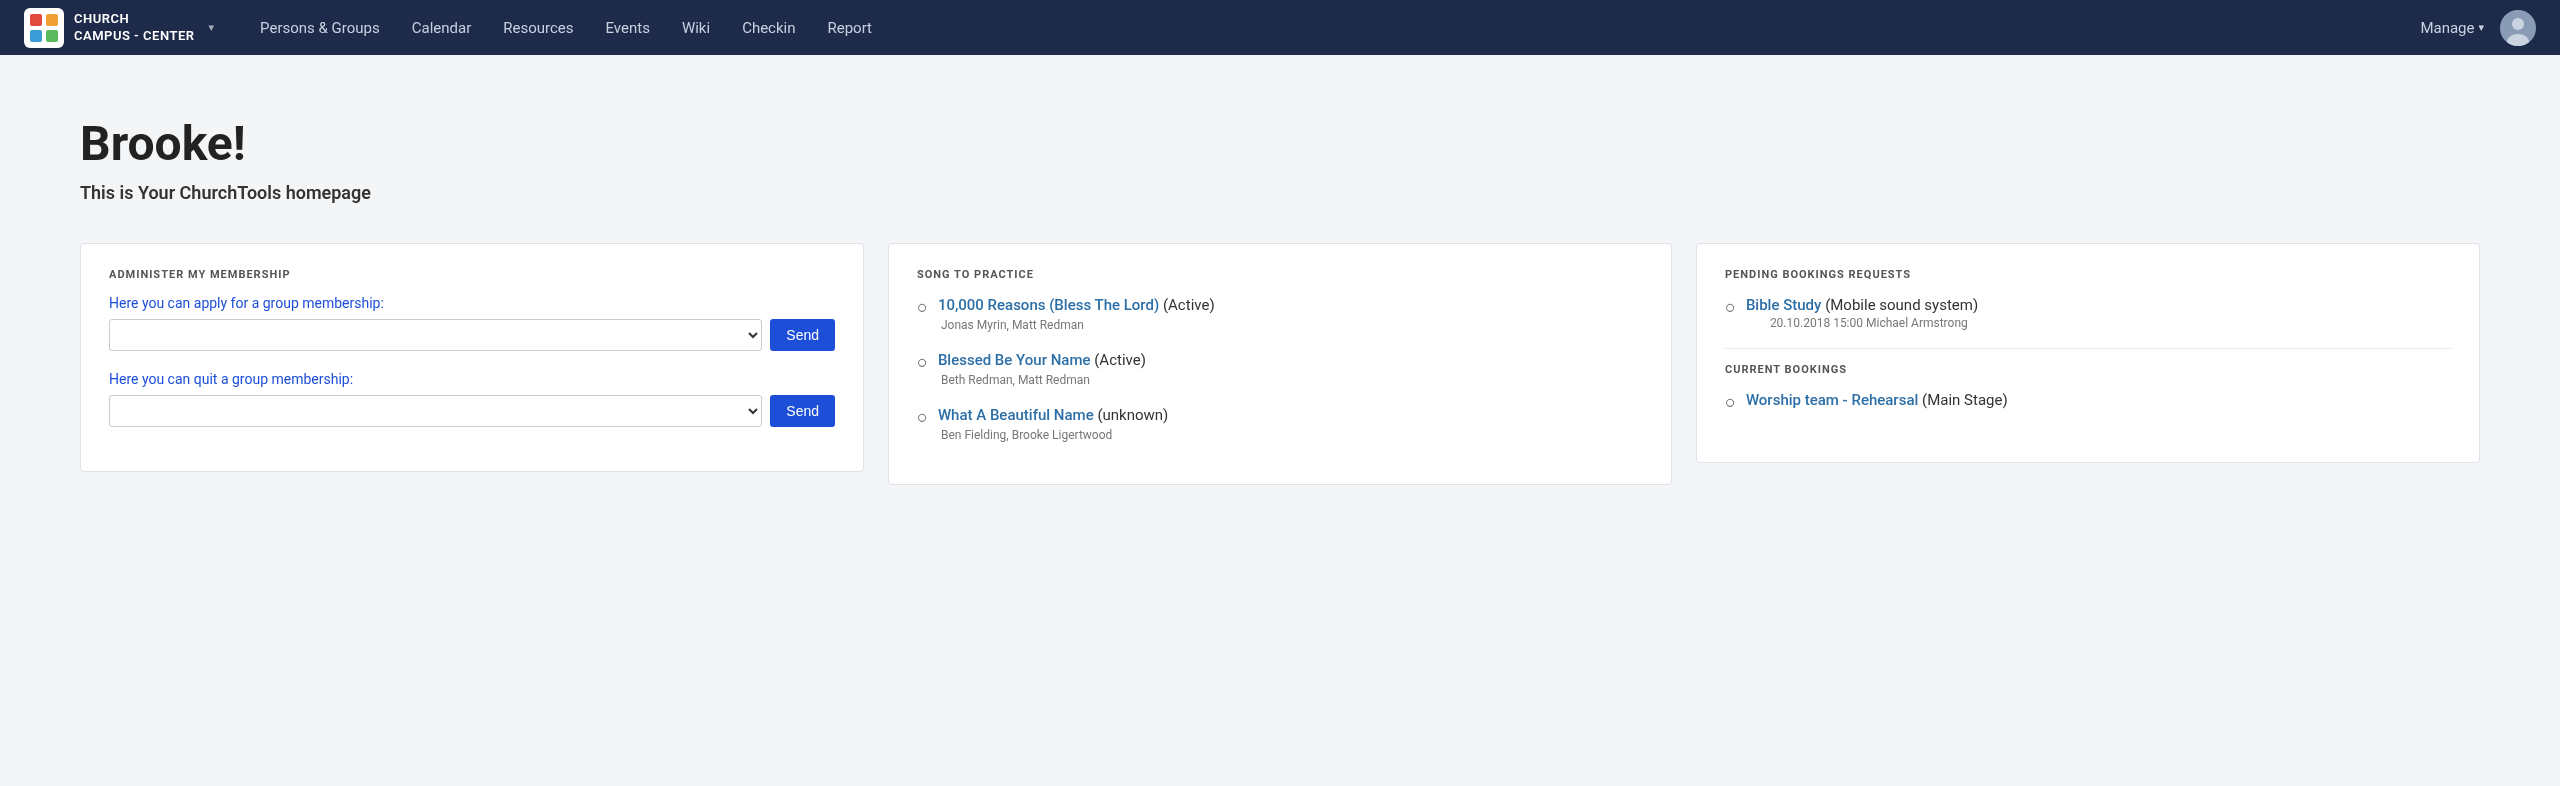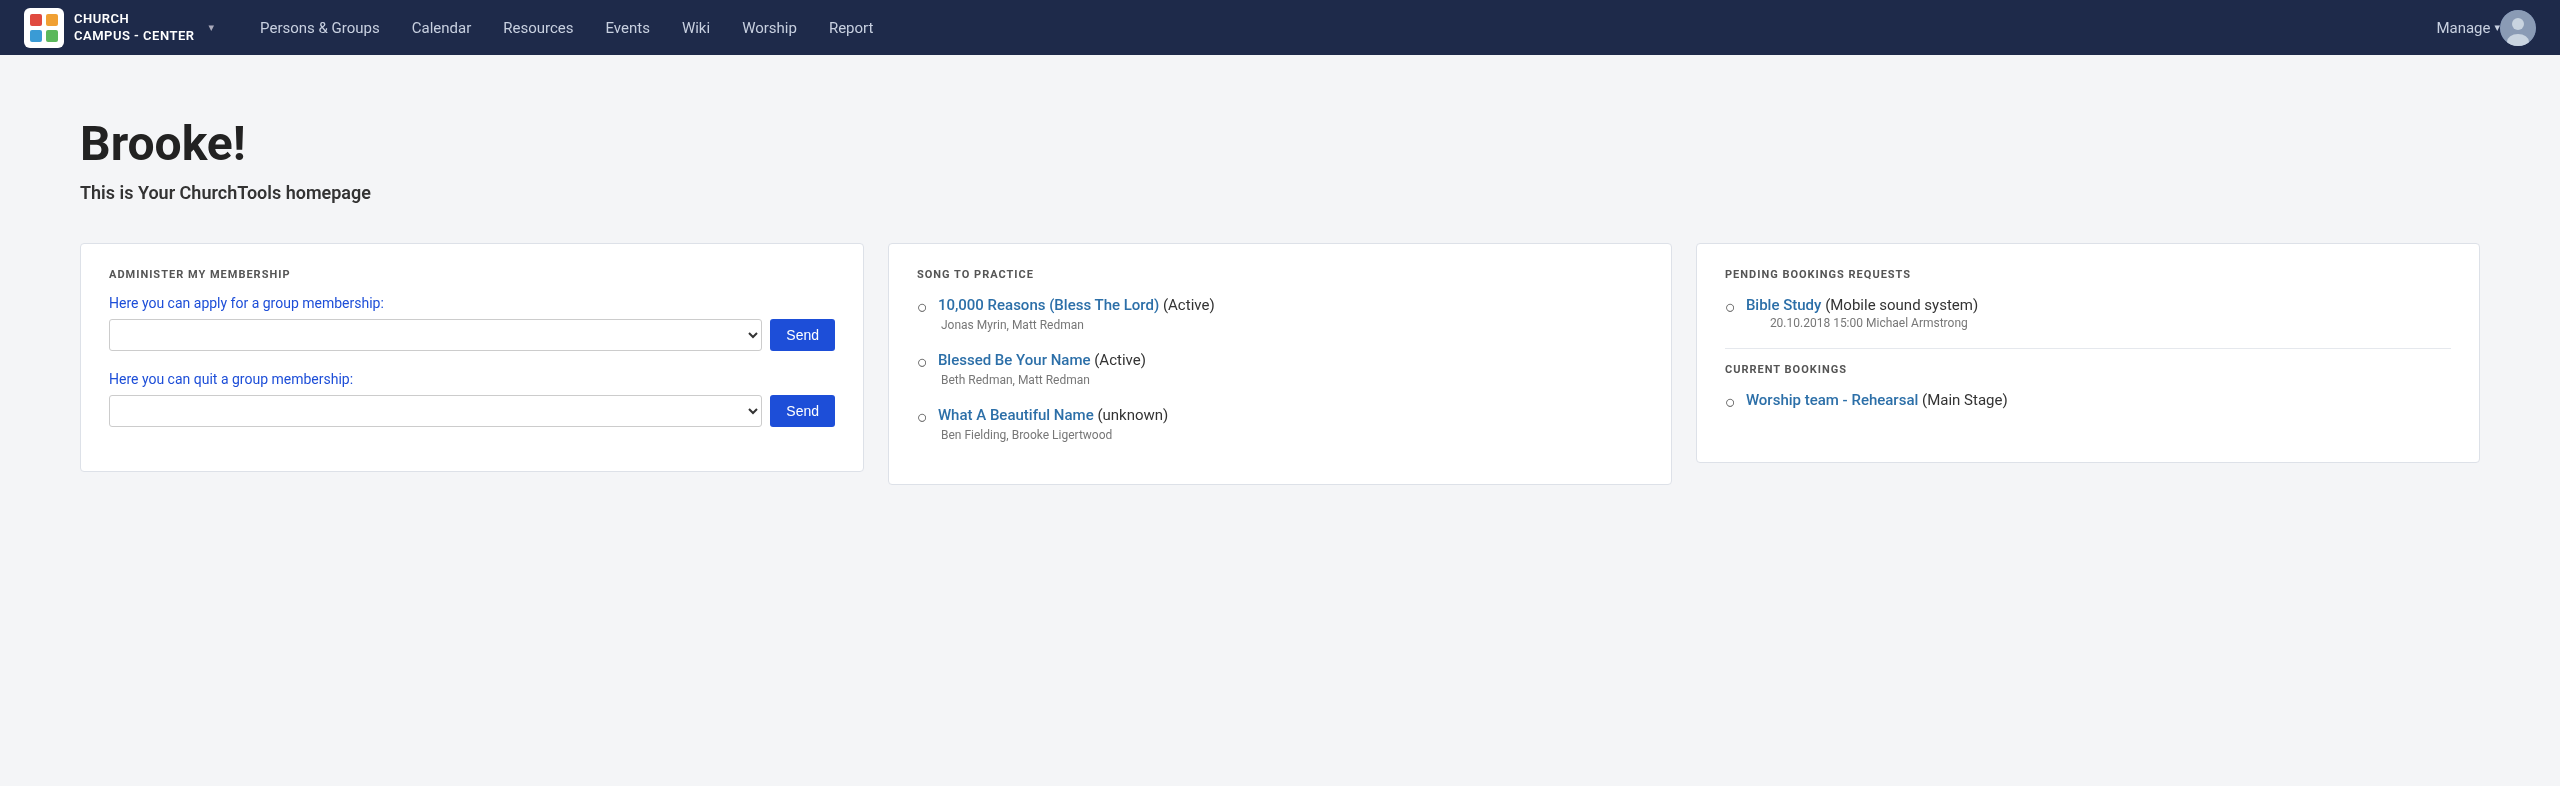--- a/index.html
+++ b/index.html
@@ -55,20 +55,21 @@
       color: #c8d0e0;
       padding: 8px 14px;
       font-size: 15px;
       cursor: pointer;
       border-radius: 4px;
       white-space: nowrap;
     }
     .navbar-right {
       display: flex;
       align-items: center;
+      gap: 16px;
       margin-left: auto;
     }
     .manage-btn {
       color: #c8d0e0;
       font-size: 15px;
       cursor: pointer;
       display: flex;
       align-items: center;
       gap: 4px;
     }
@@ -243,21 +244,21 @@
     </div>
     <span class="brand-dropdown chevron">▾</span>
   </div>
 
   <div class="nav-items">
     <span class="nav-item">Persons &amp; Groups</span>
     <span class="nav-item">Calendar</span>
     <span class="nav-item">Resources</span>
     <span class="nav-item">Events</span>
     <span class="nav-item">Wiki</span>
-    <span class="nav-item">Worship</span>
+    <span class="nav-item">Checkin</span>
     <span class="nav-item">Report</span>
   </div>
 
   <div class="navbar-right">
     <div class="manage-btn">
       <span>Manage</span>
       <span class="chevron">▾</span>
     </div>
     <div class="avatar">
       <svg viewBox="0 0 36 36" xmlns="http://www.w3.org/2000/svg">

